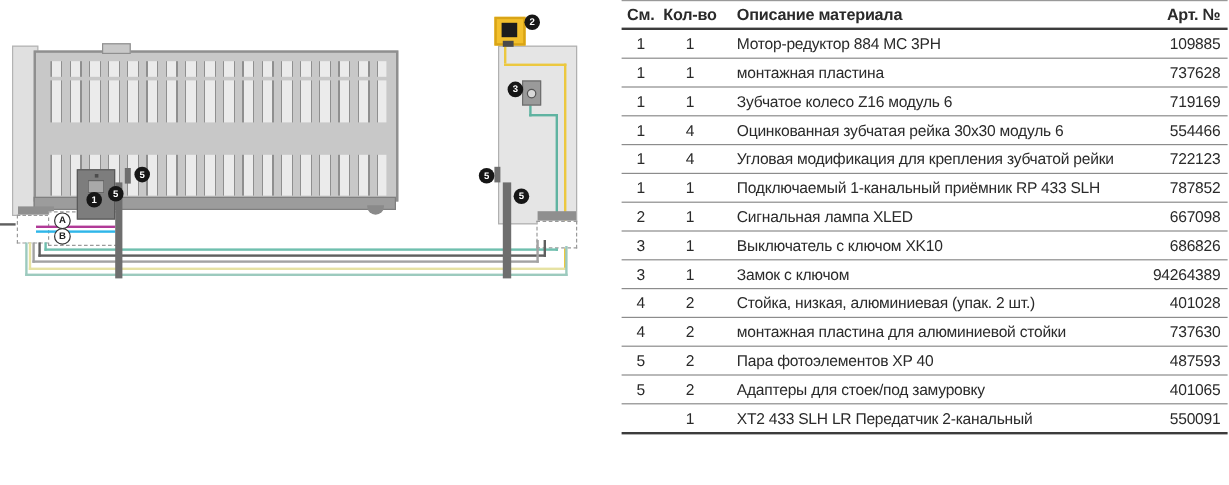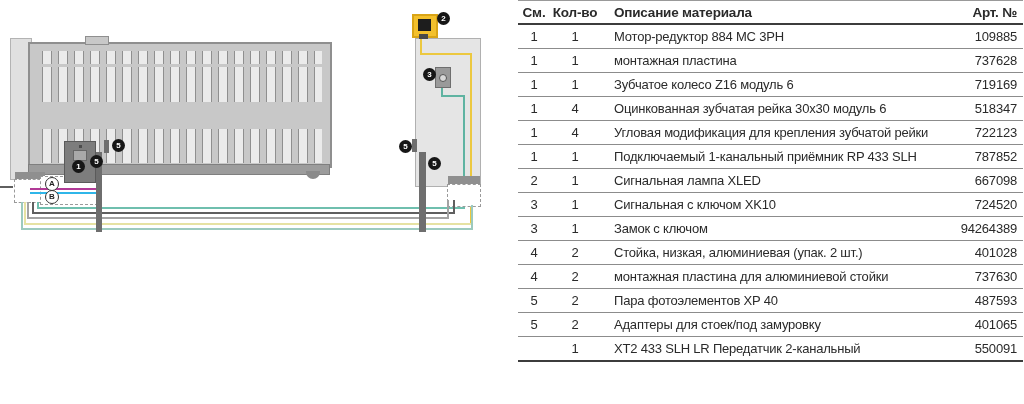--- a/index.html
+++ b/index.html
@@ -190,21 +190,21 @@
         <tr>
           <td>1</td>
           <td>1</td>
           <td>Зубчатое колесо Z16 модуль 6</td>
           <td>719169</td>
         </tr>
         <tr>
           <td>1</td>
           <td>4</td>
           <td>Оцинкованная зубчатая рейка 30x30 модуль 6</td>
-          <td>518347</td>
+          <td>554466</td>
         </tr>
         <tr>
           <td>1</td>
           <td>4</td>
           <td>Угловая модификация для крепления зубчатой рейки</td>
           <td>722123</td>
         </tr>
         <tr>
           <td>1</td>
           <td>1</td>
@@ -213,22 +213,22 @@
         </tr>
         <tr>
           <td>2</td>
           <td>1</td>
           <td>Сигнальная лампа XLED</td>
           <td>667098</td>
         </tr>
         <tr>
           <td>3</td>
           <td>1</td>
-          <td>Сигнальная с ключом XK10</td>
-          <td>724520</td>
+          <td>Выключатель с ключом XK10</td>
+          <td>686826</td>
         </tr>
         <tr>
           <td>3</td>
           <td>1</td>
           <td>Замок с ключом</td>
           <td>94264389</td>
         </tr>
         <tr>
           <td>4</td>
           <td>2</td>

